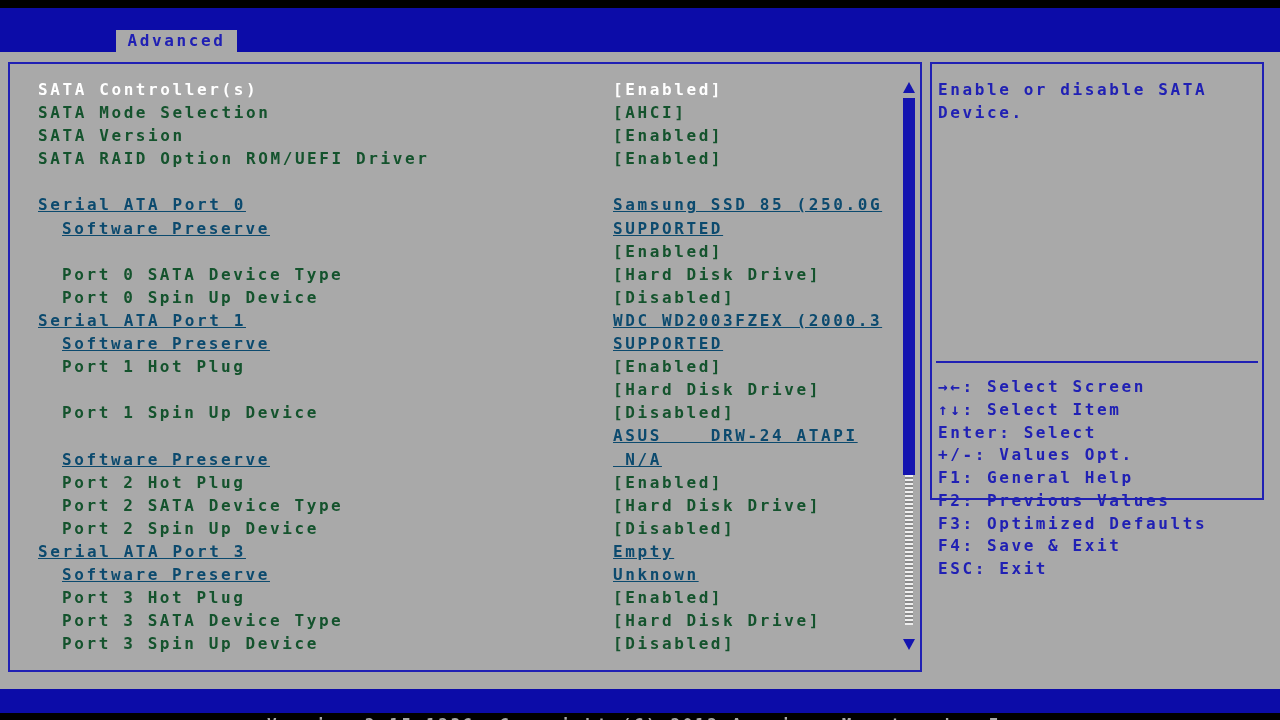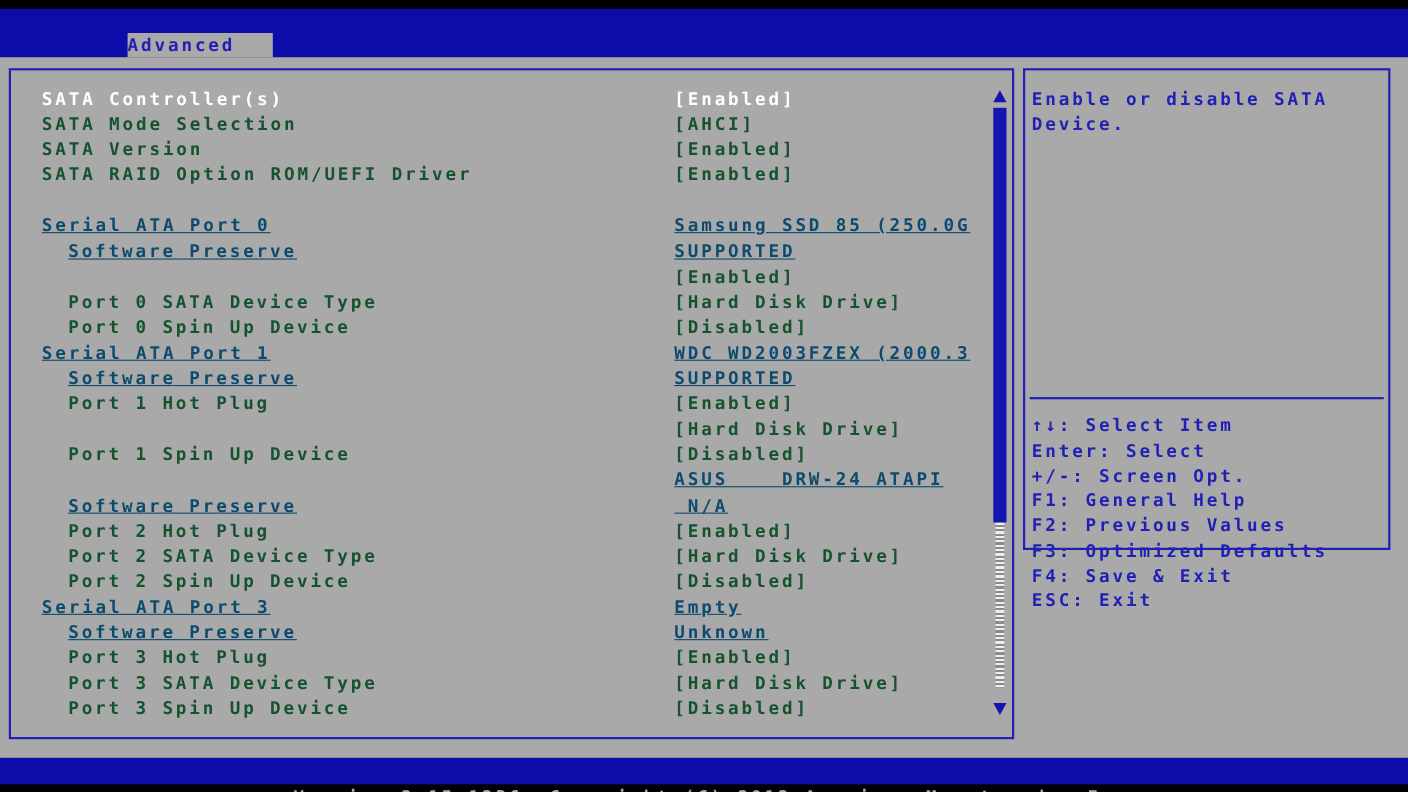--- a/index.html
+++ b/index.html
@@ -19,22 +19,22 @@
   .titlebar {
     position: absolute; left: 0; top: 8px; width: 1280px; height: 22px;
     color: #a9a9a9; text-align: center; line-height: 22px;
     white-space: pre;
   }
   
   .tabbar {
     position: absolute; left: 0; top: 30px; width: 1280px; height: 22px;
   }
   .tab {
-    position: absolute; left: 116px; top: 0; width: 132px; height: 22px;
-    background: #a9a9a9; color: #2020b4; line-height: 22px;
+    position: absolute; left: 116px; top: 0; width: 121px; height: 22px;
+    background: #a9a9a9; color: #2020b4; text-align: center; line-height: 22px;
   }
 
   
   .screen {
     position: absolute; left: 0; top: 52px; width: 1280px; height: 637px;
     background: #a9a9a9;
   }
   .pane {
     position: absolute; border: 2px solid #2020b4; background: #a9a9a9;
   }
@@ -137,23 +137,24 @@
       <div class="scroll-thumb"></div>
       <div class="scroll-track"></div>
       <div class="scroll-arrow scroll-down"></div>
     </div>
   </div>
 
   <div class="pane right-pane">
     <div class="help-text">Enable or disable SATA Device.</div>
     <div class="help-divider"></div>
     <div class="hotkey-list">
+        <div class="hotkey">→←: Select Screen</div>
         <div class="hotkey">↑↓: Select Item</div>
         <div class="hotkey">Enter: Select</div>
-        <div class="hotkey">+/-: Screen Opt.</div>
+        <div class="hotkey">+/-: Values Opt.</div>
         <div class="hotkey">F1: General Help</div>
         <div class="hotkey">F2: Previous Values</div>
         <div class="hotkey">F3: Optimized Defaults</div>
         <div class="hotkey">F4: Save &amp; Exit</div>
         <div class="hotkey">ESC: Exit</div>
       </div>
   </div>
 
 </div>
 

